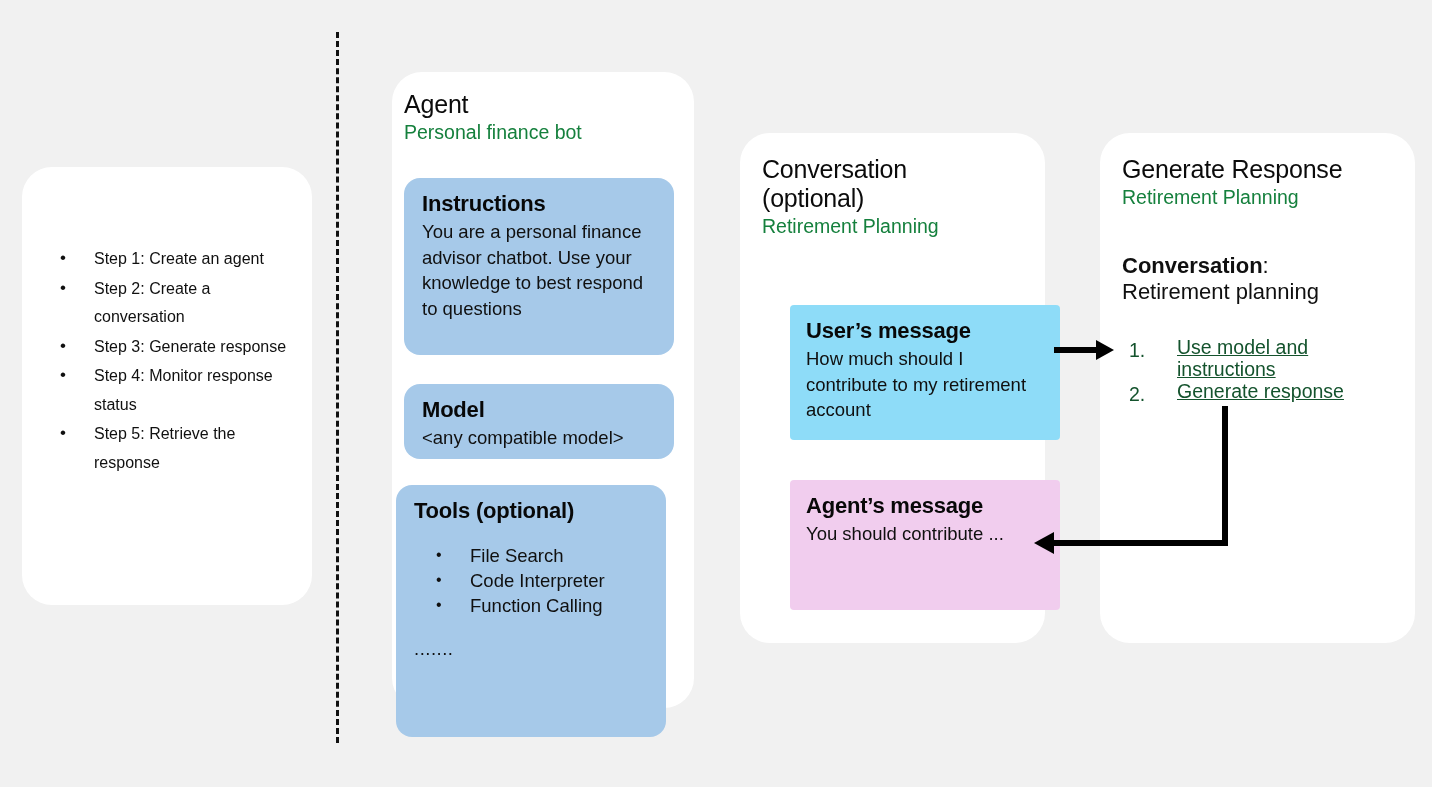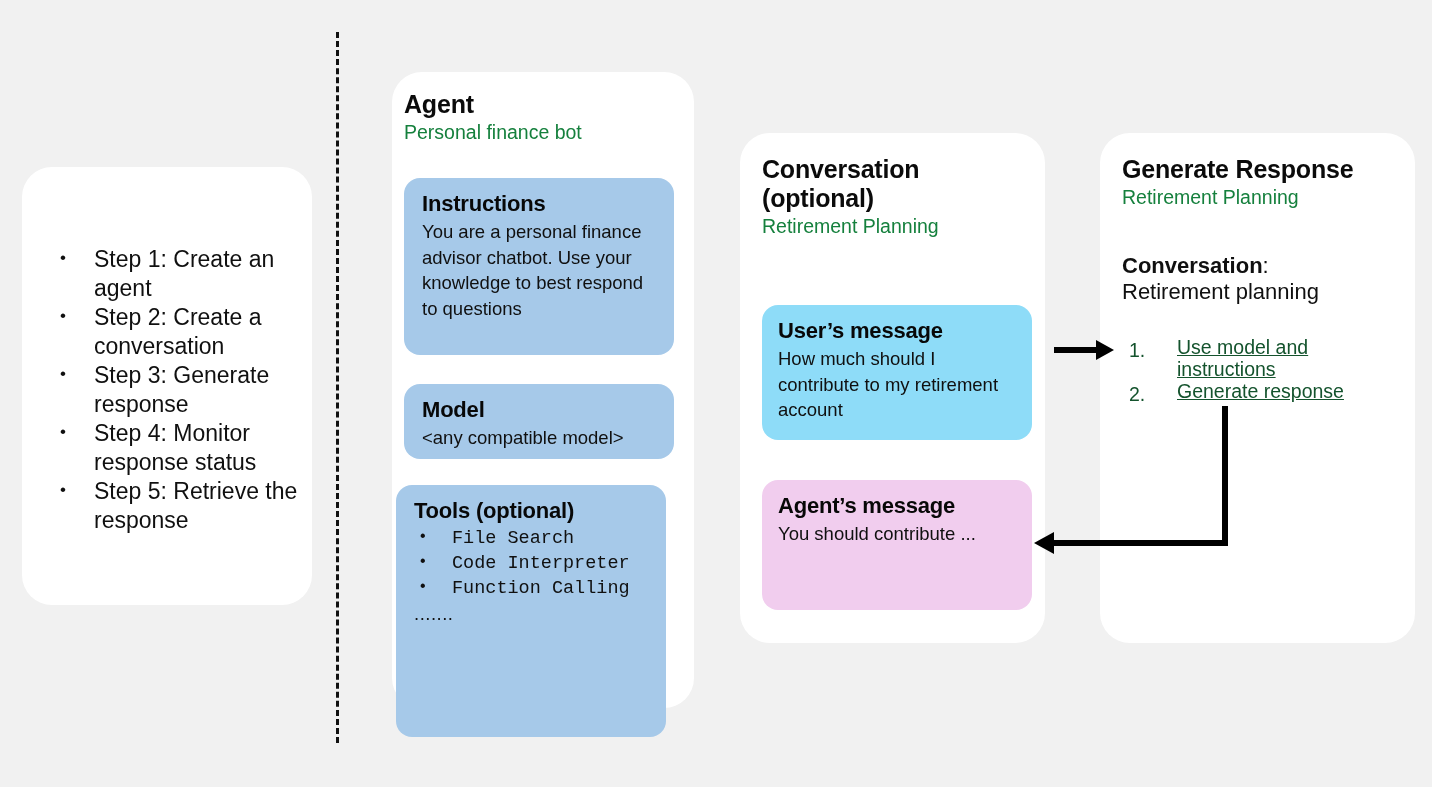--- a/index.html
+++ b/index.html
@@ -43,21 +43,21 @@
     left: 20px;
     top: 78px;
     width: 260px;
     margin: 0;
     padding: 0;
     list-style: none;
   }
   #steps-list li {
     position: relative;
     padding-left: 52px;
-    font-size: 23px;
+    font-size: 16px;
     line-height: 28.5px;
     color: #101010;
     margin: 0 0 1px 0;
   }
   #steps-list li::before {
     content: "\2022";
     position: absolute;
     left: 18px;
     top: -1px;
     font-size: 17px;
@@ -67,21 +67,21 @@
   
   #agent-card {
     left: 392px;
     top: 72px;
     width: 302px;
     height: 636px;
     border-radius: 30px;
   }
   .card-title {
     font-size: 25px;
-    font-weight: bold;
+    font-weight: normal;
     line-height: 29px;
     letter-spacing: -0.2px;
     color: #0b0b0b;
   }
   .card-subtitle {
     font-size: 19.5px;
     line-height: 26px;
     color: #15803d;
   }
   #agent-head {
@@ -125,24 +125,23 @@
     width: 270px;
     height: 75px;
   }
   #tools-box {
     left: 4px;
     top: 413px;
     width: 270px;
     height: 252px;
   }
   #tools-list {
-    margin: 0;
+    margin: 18px;
     padding: 0;
     list-style: none;
-    font-family: Liberation Mono, monospace;
   }
   #tools-list li {
     position: relative;
     padding-left: 38px;
     font-size: 18.5px;
     line-height: 25px;
     color: #101010;
   }
   #tools-list li::before {
     content: "\2022";
@@ -169,23 +168,24 @@
     border-radius: 30px;
   }
   #conversation-head {
     position: absolute;
     left: 22px;
     top: 22px;
     width: 265px;
   }
   .msg-box {
     position: absolute;
-    border-radius: 16px;
+    border-radius: 4px;
     box-sizing: border-box;
     padding: 12px 26px 12px 16px;
+    margin-left: 28px;
   }
   #user-message-box {
     left: 22px;
     top: 172px;
     width: 270px;
     height: 135px;
     background: #8edcf8;
   }
   #agent-message-box {
     left: 22px;

